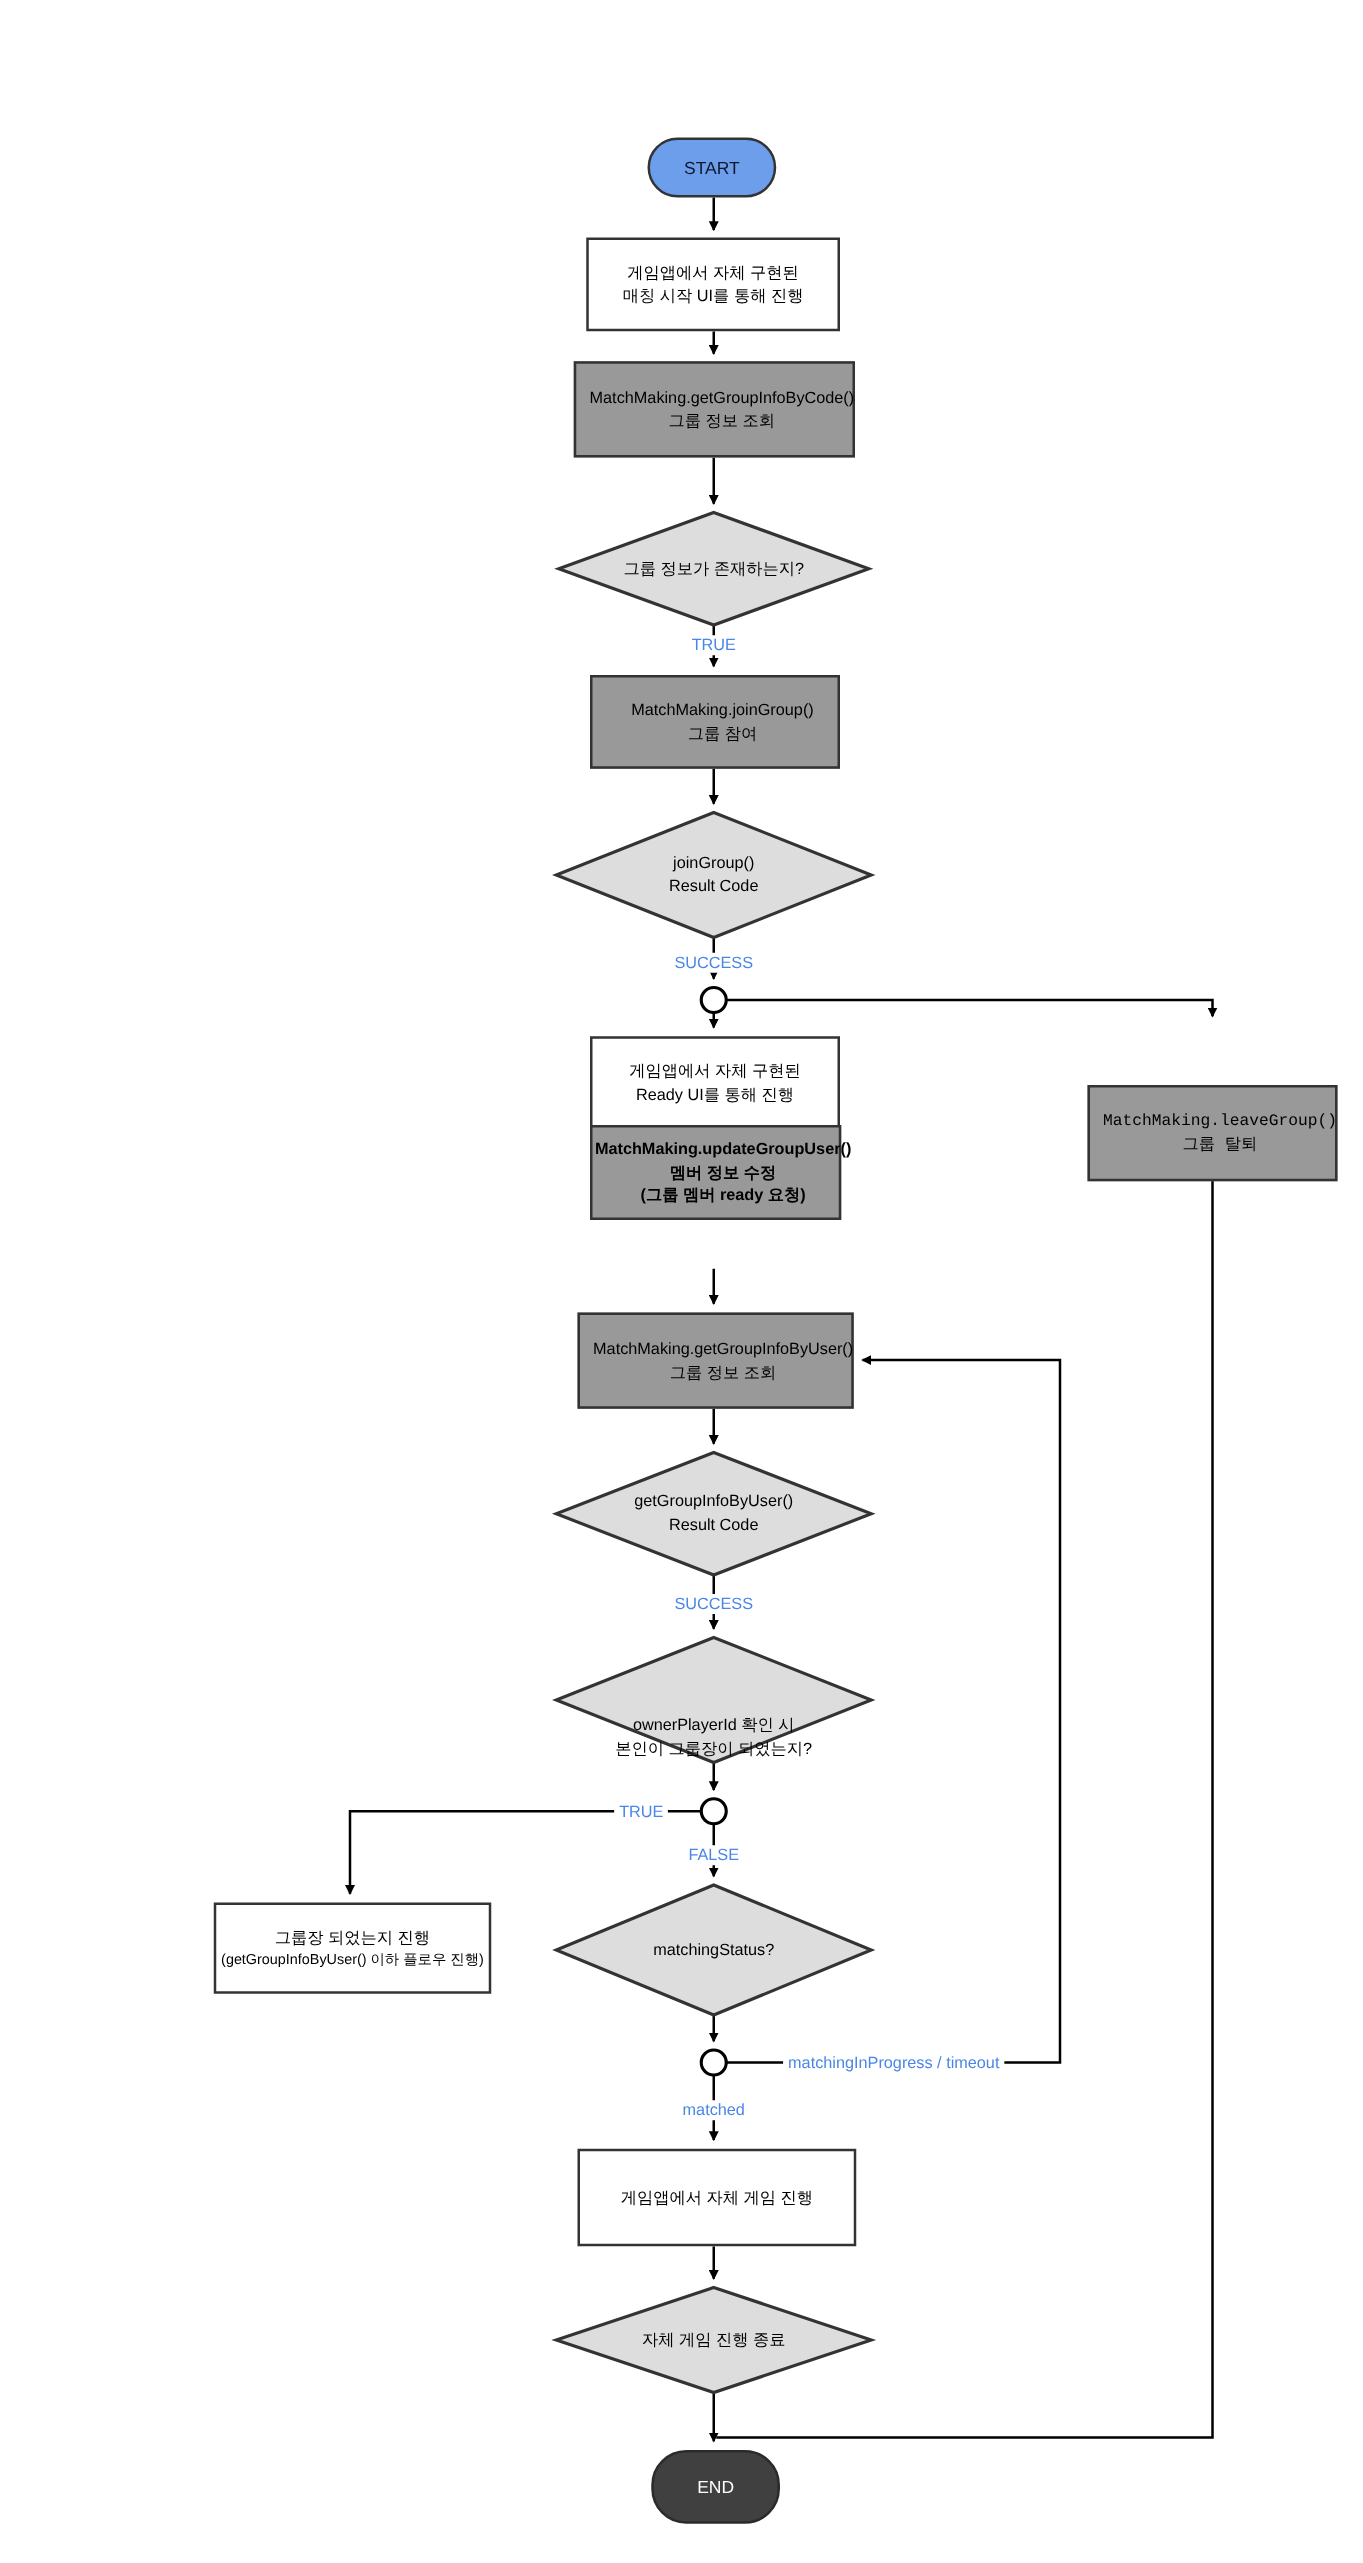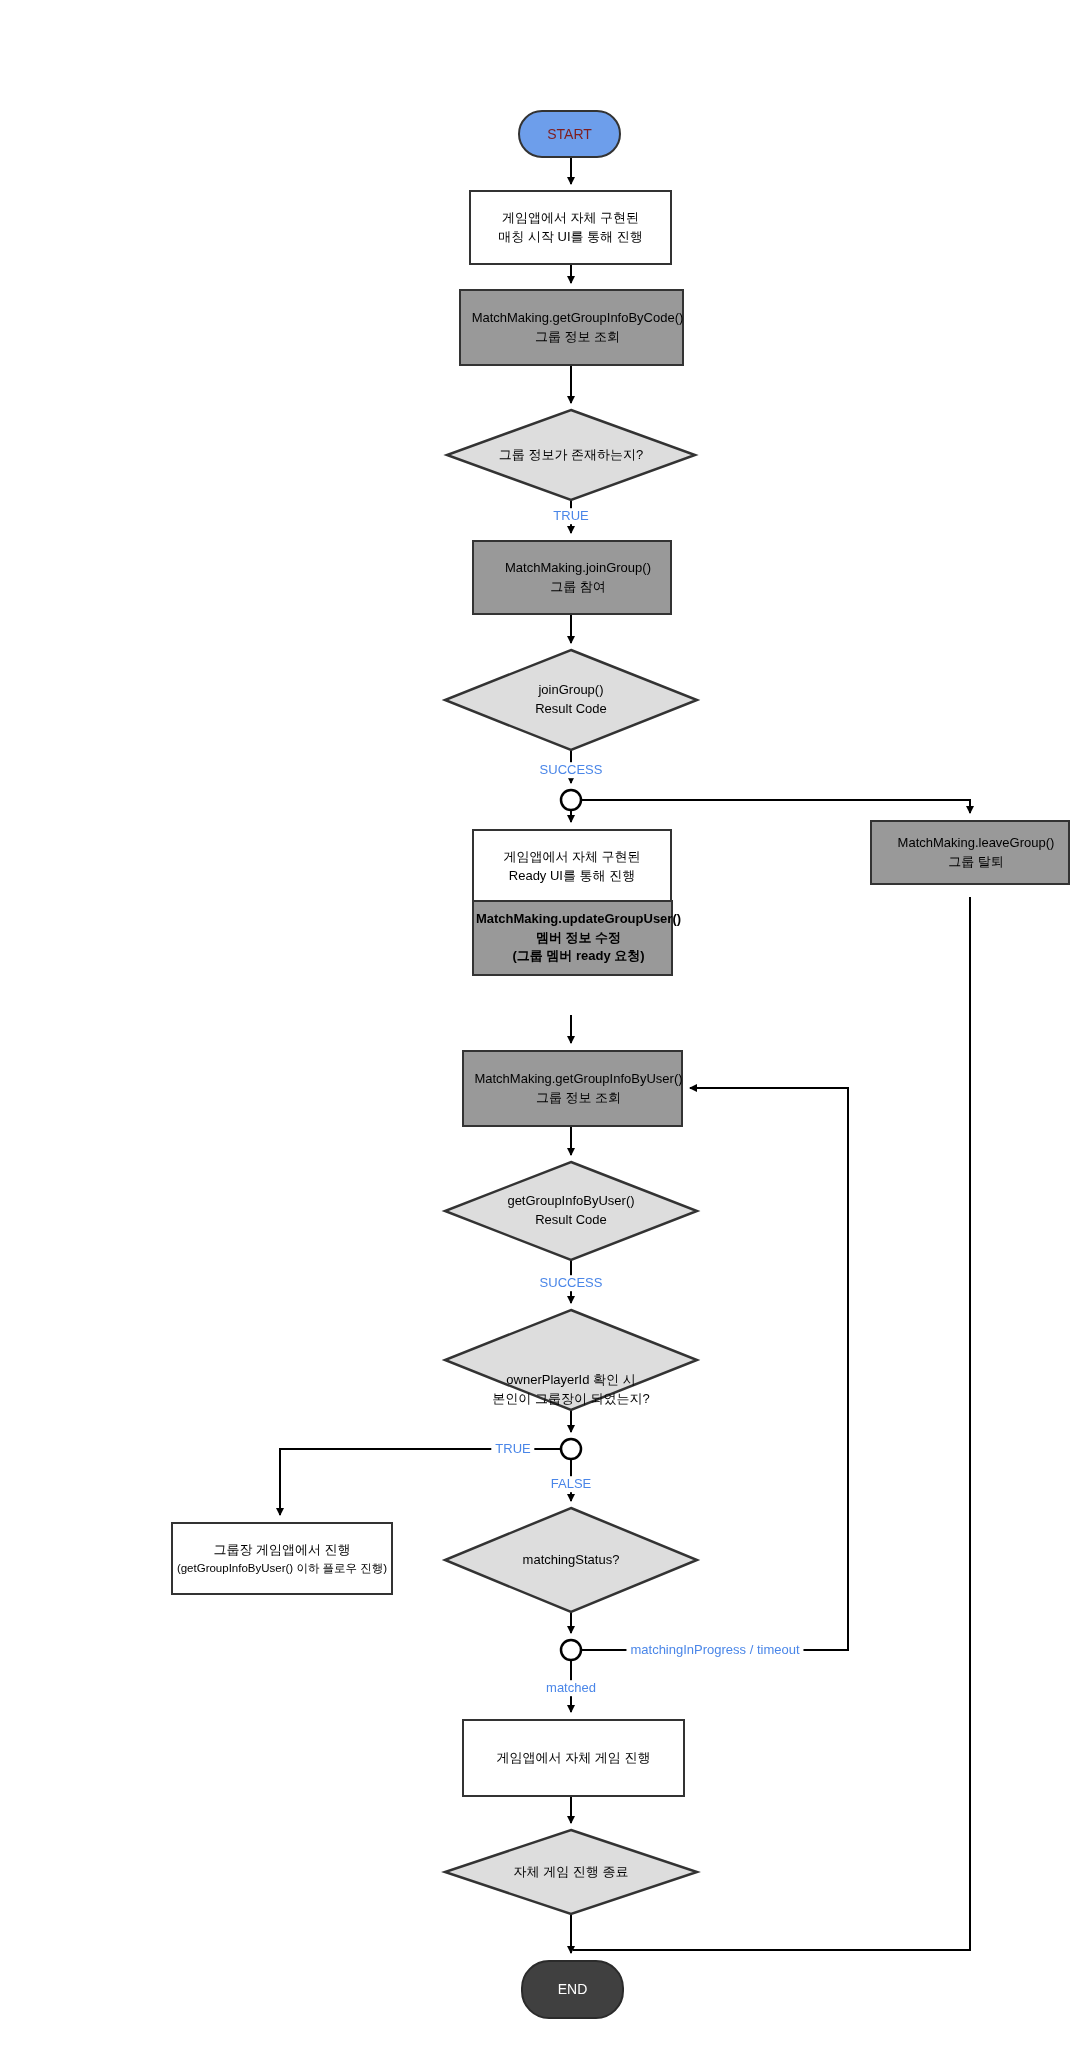--- a/index.html
+++ b/index.html
@@ -4,21 +4,21 @@
 <style>
   html,body{margin:0;padding:0;background:#ffffff;}
   .canvas{position:relative;width:1090px;height:2050px;background:#ffffff;
           font-family:"Liberation Sans", sans-serif;color:#000;}
   .layer{position:absolute;left:0;top:0;}
   .node{position:absolute;display:flex;flex-direction:column;align-items:center;
         justify-content:center;text-align:center;box-sizing:border-box;
         font-size:13px;line-height:1.45;}
   .node .ln{white-space:nowrap;}
   .pill{border:2px solid #333333;border-radius:28px;font-size:14px;}
-  .pill-start{background:#6D9EEB;color:#7f1d1d;}
+  .pill-start{background:#6D9EEB;color:#0f172a;}
   .pill-end{background:#404040;color:#ffffff;border-color:#2b2b2b;}
   .proc-white{background:#ffffff;border:2px solid #333333;}
   .proc-gray{background:#999999;border:2px solid #333333;padding-left:12px;}
   .dtext{background:transparent;border:none;}
   .edge-label{position:absolute;transform:translate(-50%,-50%);
               background:#ffffff;color:#4A86E8;font-size:13px;
               padding:0 4px;white-space:nowrap;line-height:1.2;}
   .small-line{font-size:11.5px;}
 </style>
 </head>
@@ -94,21 +94,21 @@
   <div class="node proc-gray" style="left:472px;top:540px;width:200px;height:75px;">
     <span class="ln">MatchMaking.joinGroup()</span>
     <span class="ln">그룹 참여</span>
   </div>
 
   <div class="node dtext" style="left:445px;top:650px;width:252px;height:100px;">
     <span class="ln">joinGroup()</span>
     <span class="ln">Result Code</span>
   </div>
 
-  <div class="node proc-gray" style="left:870px;top:820px;width:200px;height:65px;">
+  <div class="node proc-gray" style="left:870px;top:868px;width:200px;height:77px;font-family:Liberation Mono, monospace;">
     <span class="ln">MatchMaking.leaveGroup()</span>
     <span class="ln">그룹 탈퇴</span>
   </div>
 
   <div class="node proc-white" style="left:472px;top:829px;width:200px;height:76px;">
     <span class="ln">게임앱에서 자체 구현된</span>
     <span class="ln">Ready UI를 통해 진행</span>
   </div>
 
   <div class="node proc-gray" style="left:472px;top:900px;width:201px;height:76px;font-weight:bold;">
@@ -126,21 +126,21 @@
     <span class="ln">getGroupInfoByUser()</span>
     <span class="ln">Result Code</span>
   </div>
 
   <div class="node dtext" style="left:445px;top:1340px;width:252px;height:100px;">
     <span class="ln">ownerPlayerId 확인 시</span>
     <span class="ln">본인이 그룹장이 되었는지?</span>
   </div>
 
   <div class="node proc-white" style="left:171px;top:1522px;width:222px;height:73px;">
-    <span class="ln">그룹장 게임앱에서 진행</span>
+    <span class="ln">그룹장 되었는지 진행</span>
     <span class="ln small-line">(getGroupInfoByUser() 이하 플로우 진행)</span>
   </div>
 
   <div class="node dtext" style="left:445px;top:1508px;width:252px;height:104px;">
     <span class="ln">matchingStatus?</span>
   </div>
 
   <div class="node dtext" style="left:445px;top:1830px;width:252px;height:84px;">
     <span class="ln">자체 게임 진행 종료</span>
   </div>

